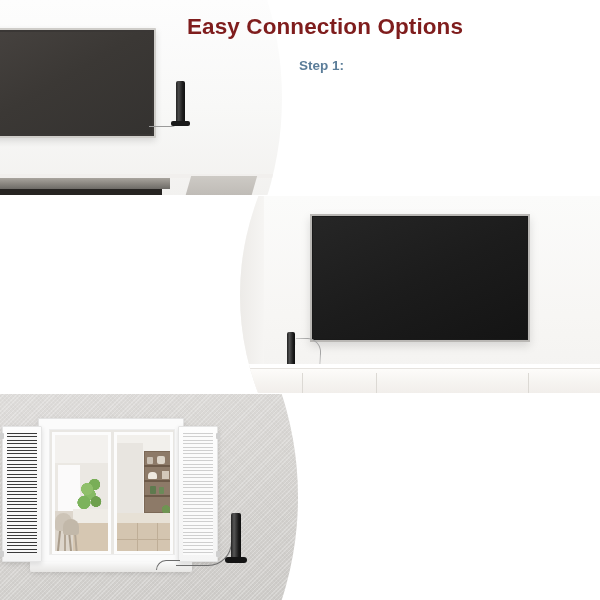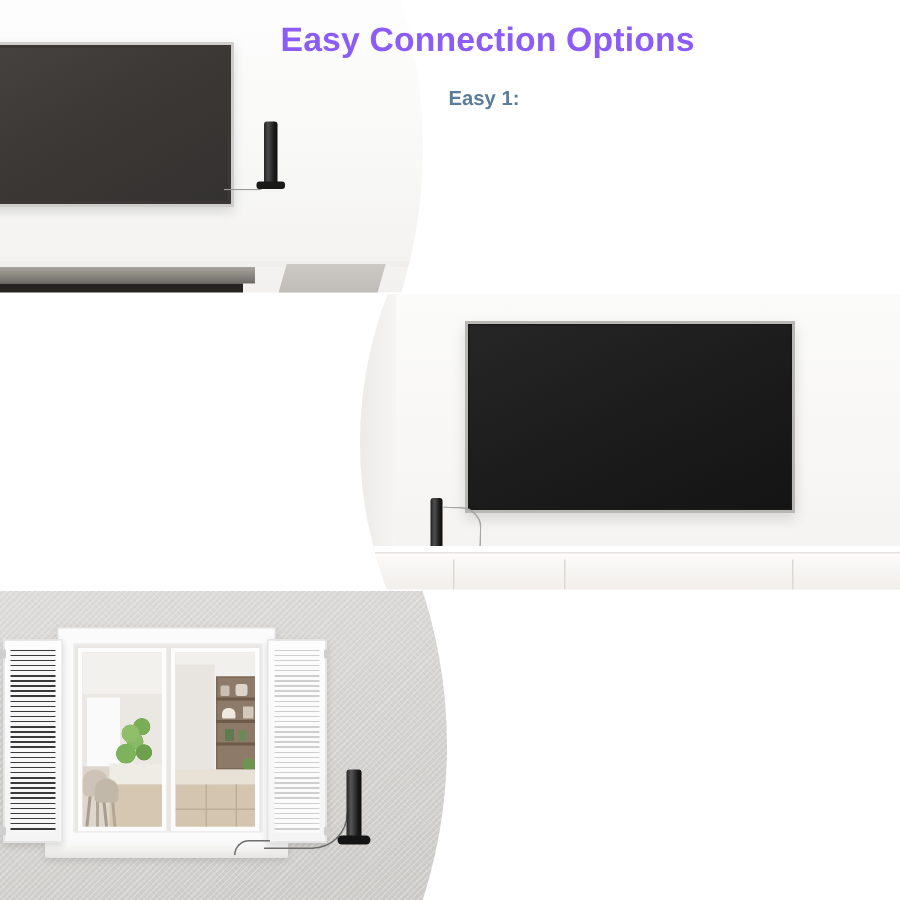--- a/index.html
+++ b/index.html
@@ -256,21 +256,21 @@
   .cable3b {
     position: absolute; left: 156px; top: 166px; width: 24px; height: 10px;
     border-top: 1.4px solid #6d6d6d;
     border-left: 1.4px solid #6d6d6d;
     border-radius: 14px 0 0 0;
   }
 
   
   .title {
     position: absolute; left: 187px; top: 14px;
-    font-size: 22.5px; font-weight: bold; color: #8b5cf6;
+    font-size: 22.5px; font-weight: bold; color: #7f1d1d;
     letter-spacing: .1px;
     white-space: nowrap;
   }
   .step-label {
     font-size: 13.5px; font-weight: bold; color: #5b7d99;
     margin-bottom: 12px;
   }
   .step-body {
     font-size: 13.5px; color: #1d1d1d; line-height: 1.78;
   }
@@ -295,21 +295,21 @@
         <div class="floor1"></div>
         <div class="shelf1"></div>
         <div class="shelf1b"></div>
         <div class="slab1"></div>
       </div>
     </div>
 
     <div class="title">Easy Connection Options</div>
 
     <div class="text-1">
-      <div class="step-label">Easy 1:</div>
+      <div class="step-label">Step 1:</div>
     </div>
   </div>
 
   <div class="divider" style="top:195px"></div>
 
   <div class="panel panel-2">
 
     <div class="photo photo-2">
       <div class="clip">
         <div class="wall-2"></div>

